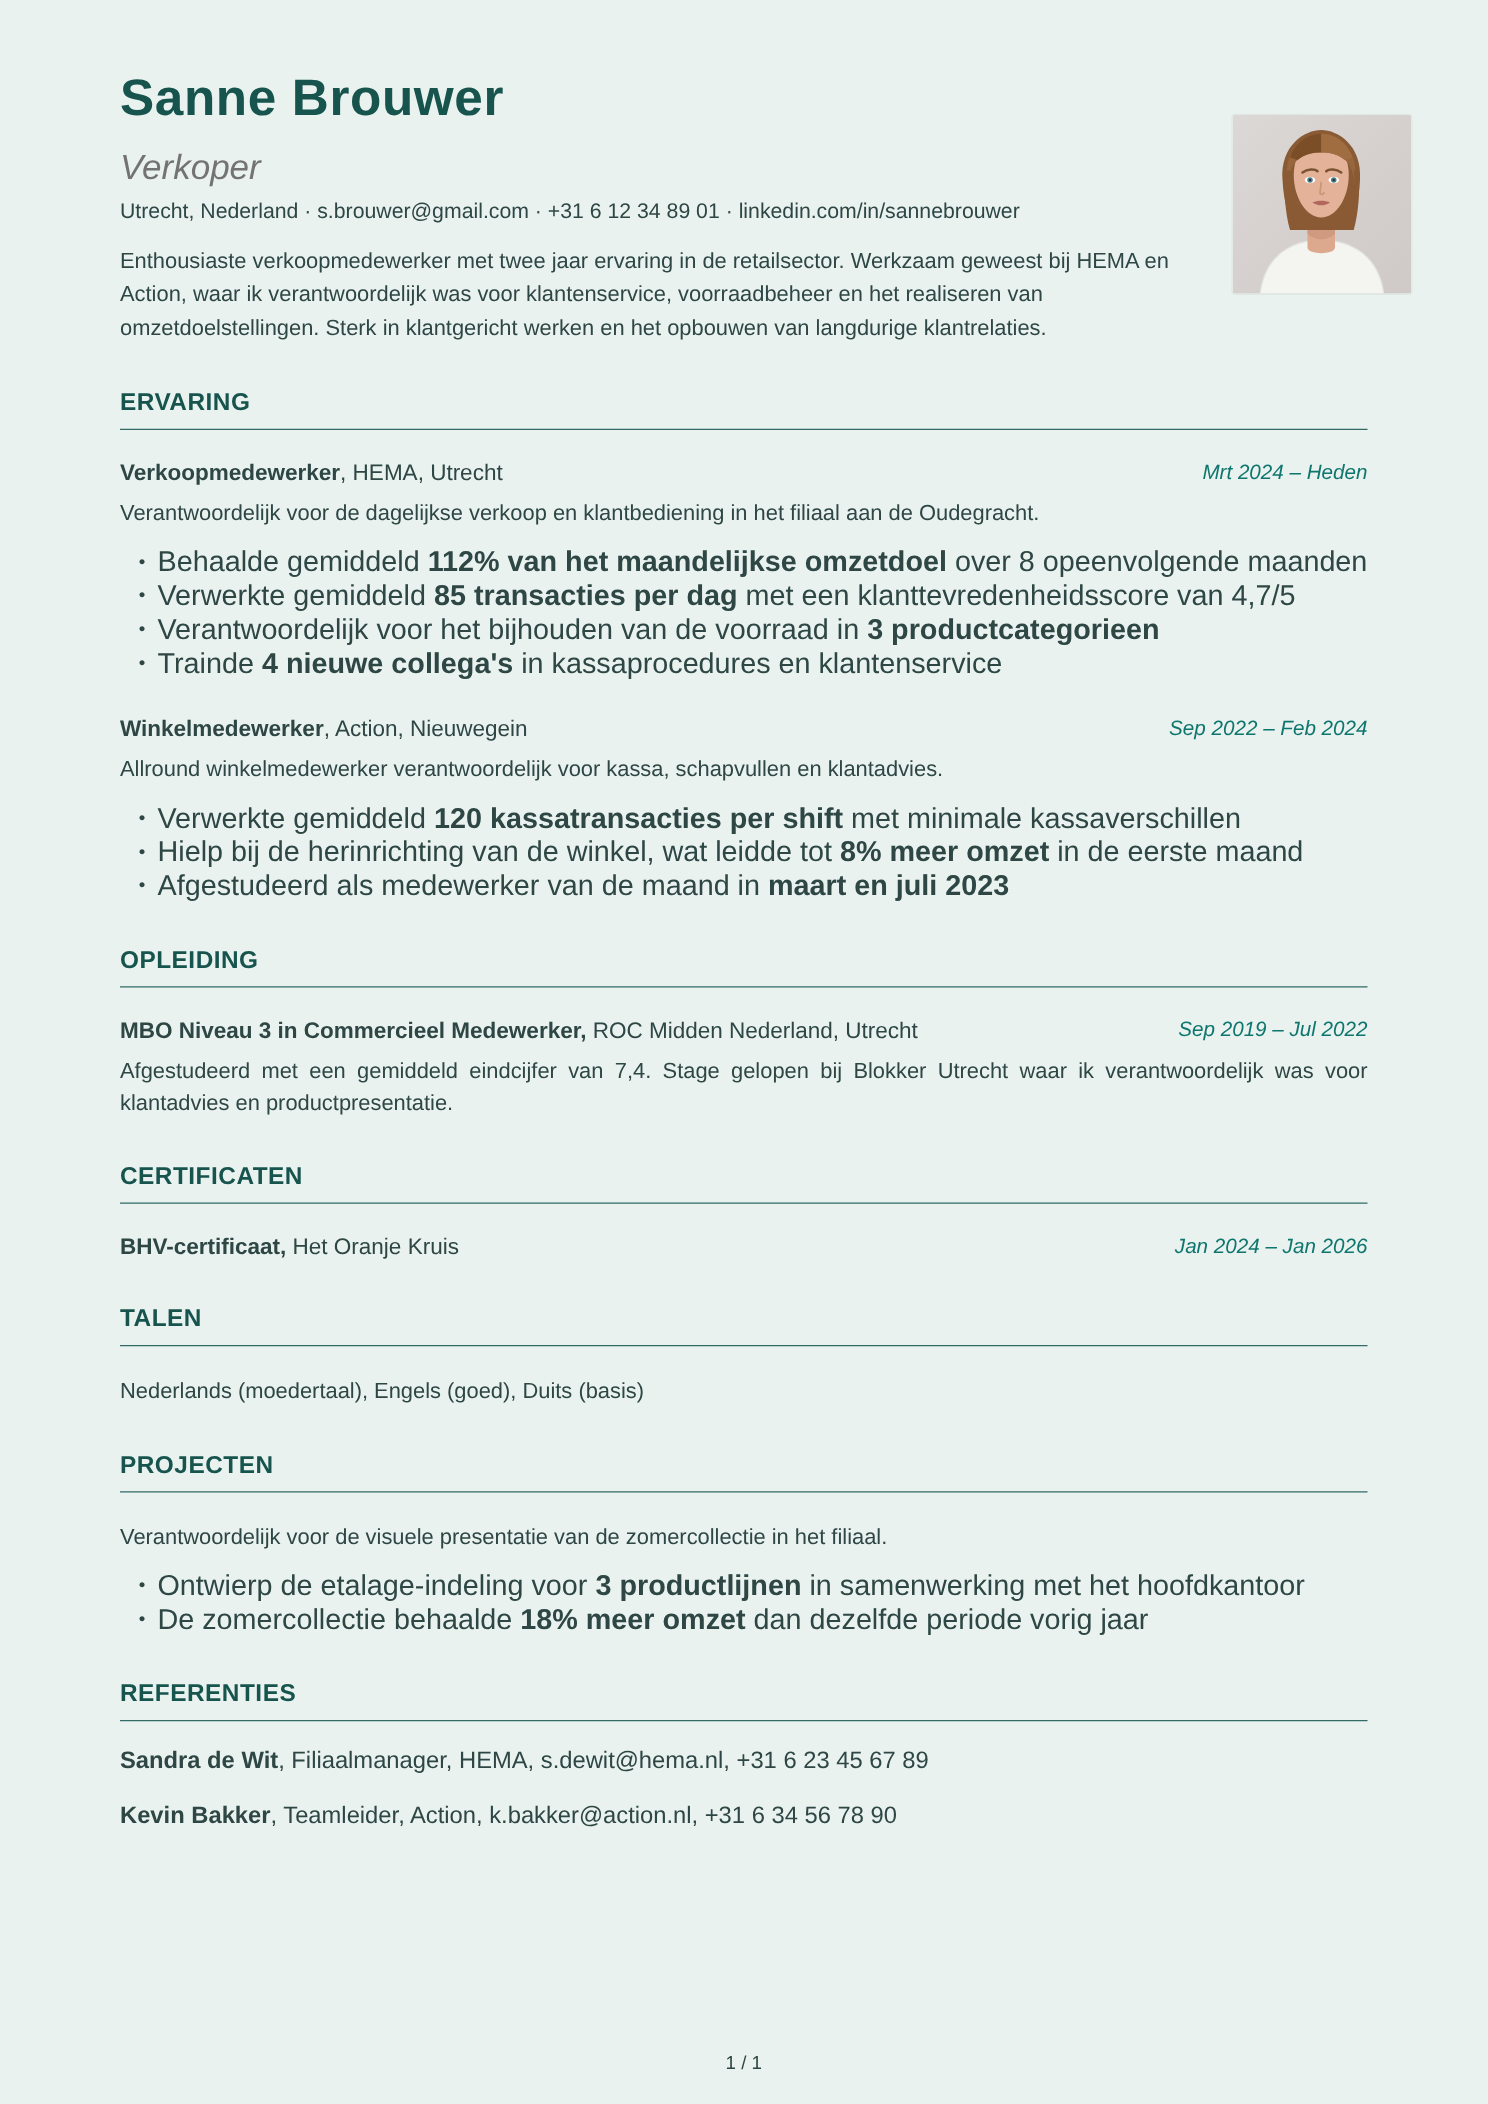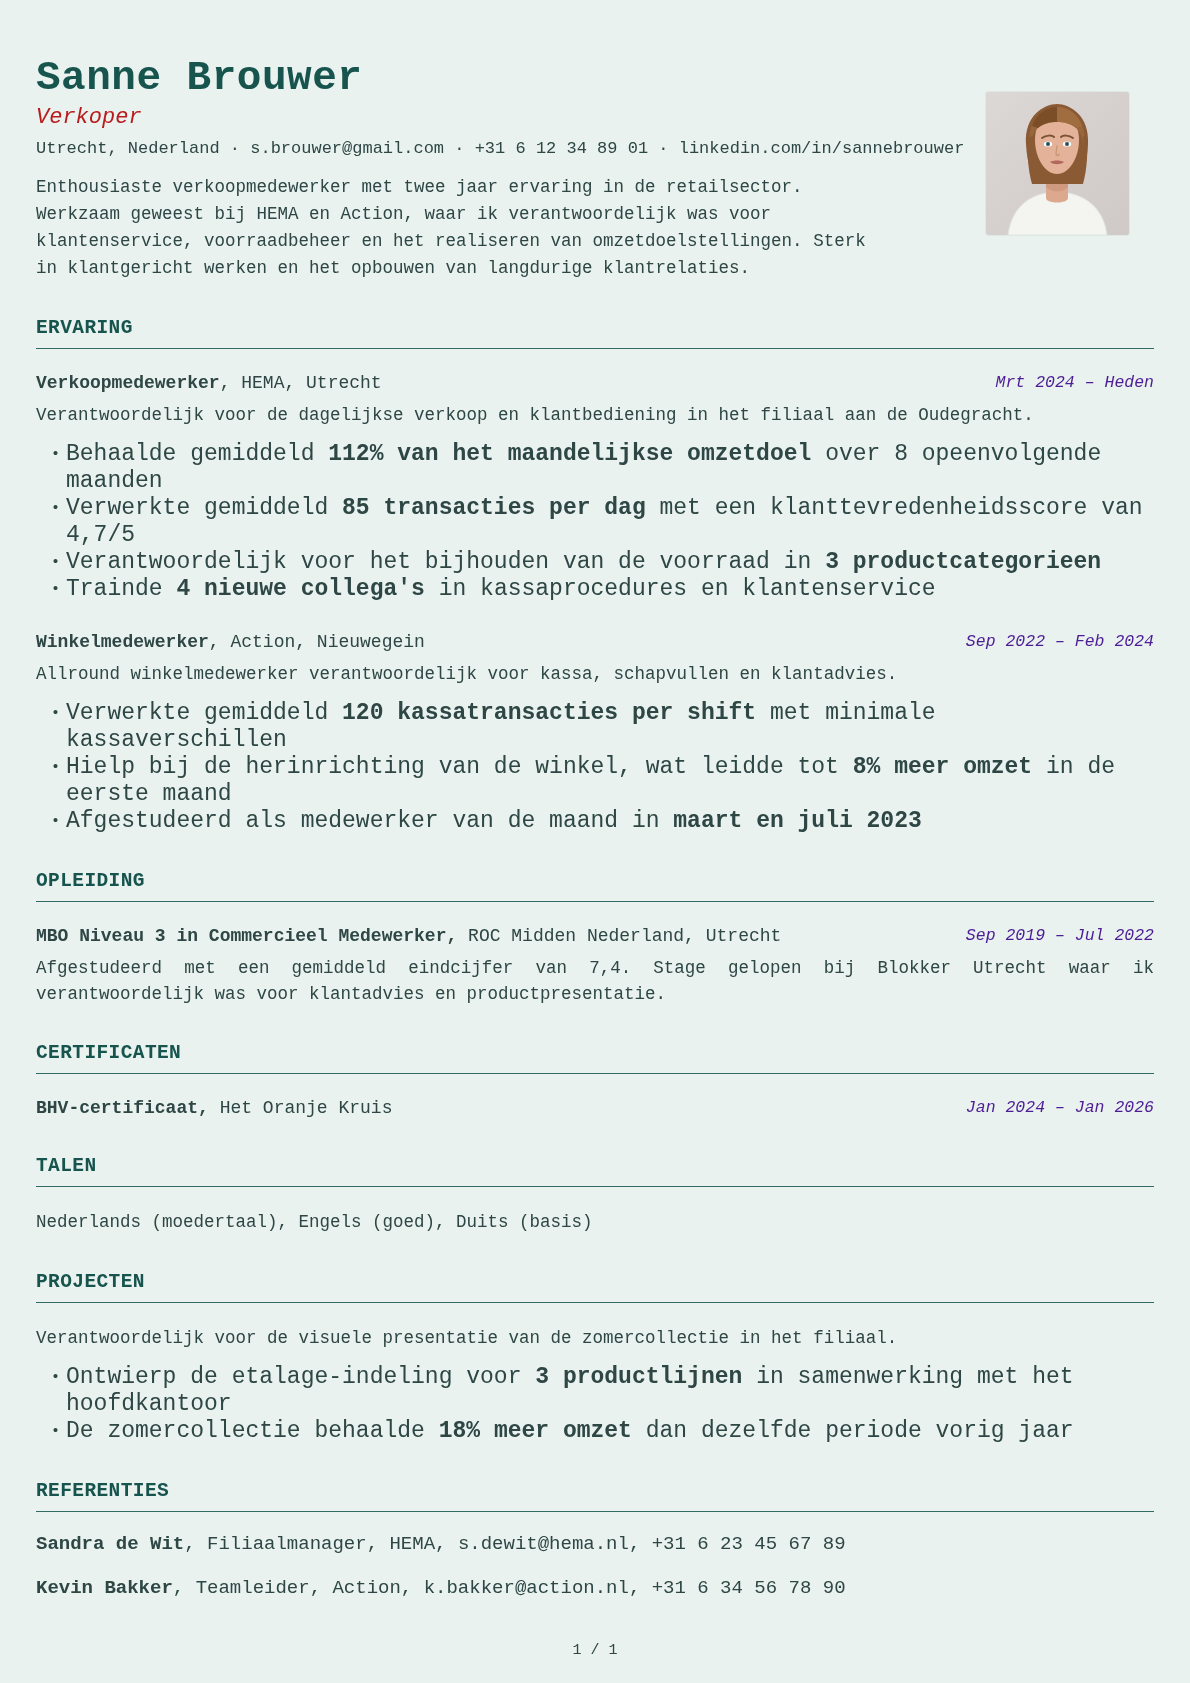--- a/index.html
+++ b/index.html
@@ -3,39 +3,39 @@
 <meta charset="utf-8">
 <style>
   html, body { margin: 0; padding: 0; background: #e9f2ef; }
   .page {
     position: relative;
     width: 1190px;
     height: 1683px;
     margin: 0 auto;
     box-sizing: border-box;
     background: #e9f2ef;
-    padding: 56px 36px 0;
-    font-family: Liberation Mono, monospace;
+    padding: 56px 96px 0;
+    font-family: Liberation Sans, sans-serif;
     color: #2e4744;
     overflow: hidden;
   }
   
   h1.name {
     margin: 0;
     font-size: 41px;
     line-height: 1.1;
     font-weight: 700;
     color: #17544e;
     letter-spacing: 0.5px;
   }
   .person-title {
-    margin-top: 4px;
-    font-size: 22px;
+    margin-top: 17px;
+    font-size: 28px;
     font-style: italic;
-    color: #b91c1c;
+    color: #737373;
   }
   .contact-line {
     margin-top: 9px;
     font-size: 17px;
     color: #2e4744;
   }
   .summary {
     margin: 16px 0 0;
     max-width: 852px;
     font-size: 17.5px;
@@ -71,21 +71,21 @@
     align-items: center;
     gap: 8px;
     font-size: 18px;
     line-height: 24px;
   }
   .entry-title b { font-weight: 700; }
   .entry-date {
     font-style: italic;
     font-size: 16.5px;
     white-space: nowrap;
-    color: #4c1d95;
+    color: #0f766e;
   }
   .entry-desc {
     margin: 7px 0 0;
     font-size: 17.5px;
     line-height: 26px;
   }
   .justify { text-align: justify; }
   ul.bullets {
     list-style: none;
     margin: 13px 0 0;

